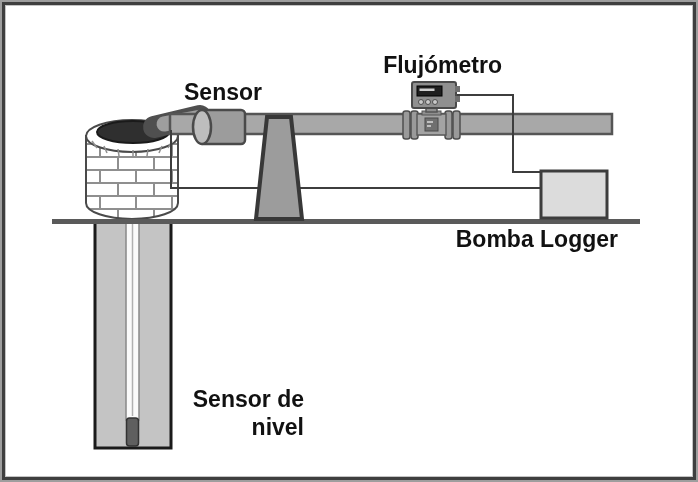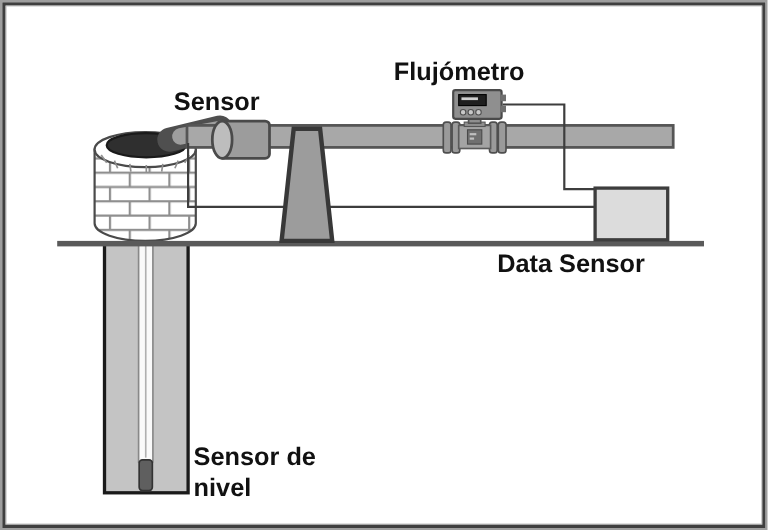--- a/index.html
+++ b/index.html
@@ -22,21 +22,21 @@
     box-shadow: inset 0 0 0 1px #c4c4c4;
     pointer-events: none;
   }
   svg.diagram { position: absolute; left: 0; top: 0; }
   .label {
     position: absolute;
     color: #111111;
     font-weight: 700;
     font-size: 23px;
     line-height: 1.2;
-    text-align: left;
+    text-align: right;
     white-space: nowrap;
   }
   .label .line { display: block; }
 </style>
 </head>
 <body>
 
 <div id="stage">
 
   <svg class="diagram" width="698" height="482" viewBox="0 0 698 482">
@@ -118,22 +118,22 @@
       <rect x="455" y="96" width="5" height="6" fill="#6f6f6f"></rect>
     </g>
 
     <rect x="541" y="171" width="66" height="47" fill="#dcdcdc" stroke="#3d3d3d" stroke-width="3"></rect>
   </svg>
 
   <div class="label" style="left:158px; top:79px; width:104px;">Sensor</div>
 
   <div class="label" style="left:358px; top:52px; width:144px;">Flujómetro</div>
 
-  <div class="label" style="left:452px; top:226px; width:166px;">Data Sensor</div>
+  <div class="label" style="left:452px; top:226px; width:166px;">Bomba Logger</div>
 
-  <div class="label" style="left:176px; top:386px; width:128px; white-space:normal;margin-top:16px;">
+  <div class="label" style="left:176px; top:386px; width:128px; white-space:normal;">
     <span class="line">Sensor de</span>
     <span class="line">nivel</span>
   </div>
 
   <div class="frame-inner"></div>
   <div class="frame-outer"></div>
 </div>
 
 </body></html>

